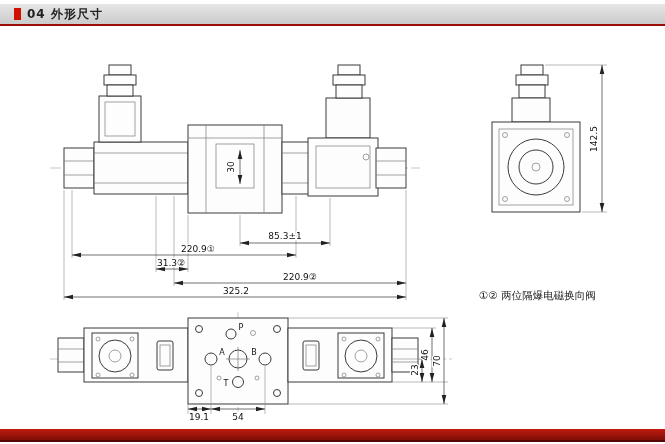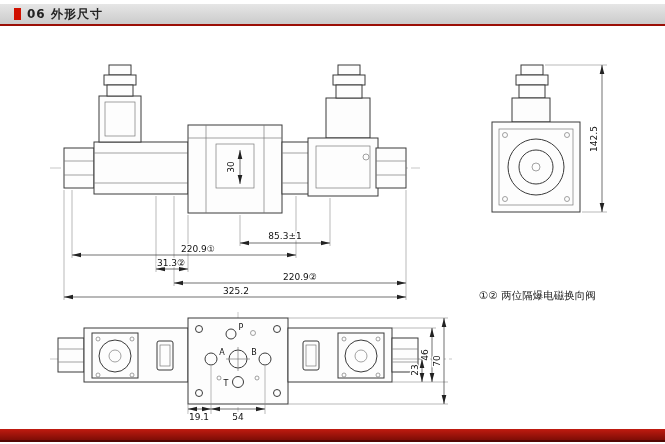--- a/index.html
+++ b/index.html
@@ -31,21 +31,21 @@
             paint-order:stroke; stroke:#fff; stroke-width:2px; }
   text.note { font-family:"DejaVu Sans",sans-serif; font-size:10.5px; fill:#222; }
 </style>
 </head>
 <body>
 
 <div class="page">
 
   <div class="header">
     <span class="accent"></span>
-    <span class="title">06 外形尺寸</span>
+    <span class="title">04 外形尺寸</span>
   </div>
   <div class="rule"></div>
 
   <svg class="drawing" viewBox="0 0 665 406" xmlns="http://www.w3.org/2000/svg">
     <defs>
       <marker id="ae" markerWidth="10" markerHeight="8" refX="9" refY="3" orient="auto" markerUnits="userSpaceOnUse">
         <path d="M0,0.7 L9,3 L0,5.3 Z" fill="#222"></path>
       </marker>
       <marker id="as" markerWidth="10" markerHeight="8" refX="9" refY="3" orient="auto-start-reverse" markerUnits="userSpaceOnUse">
         <path d="M0,0.7 L9,3 L0,5.3 Z" fill="#222"></path>

